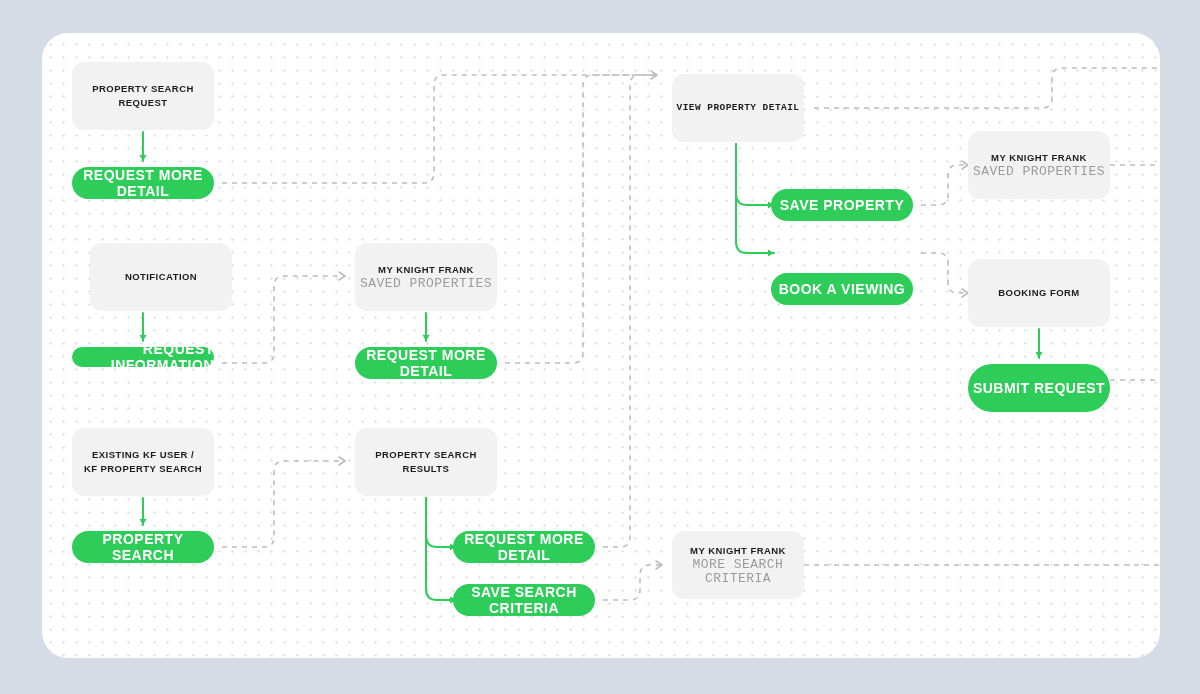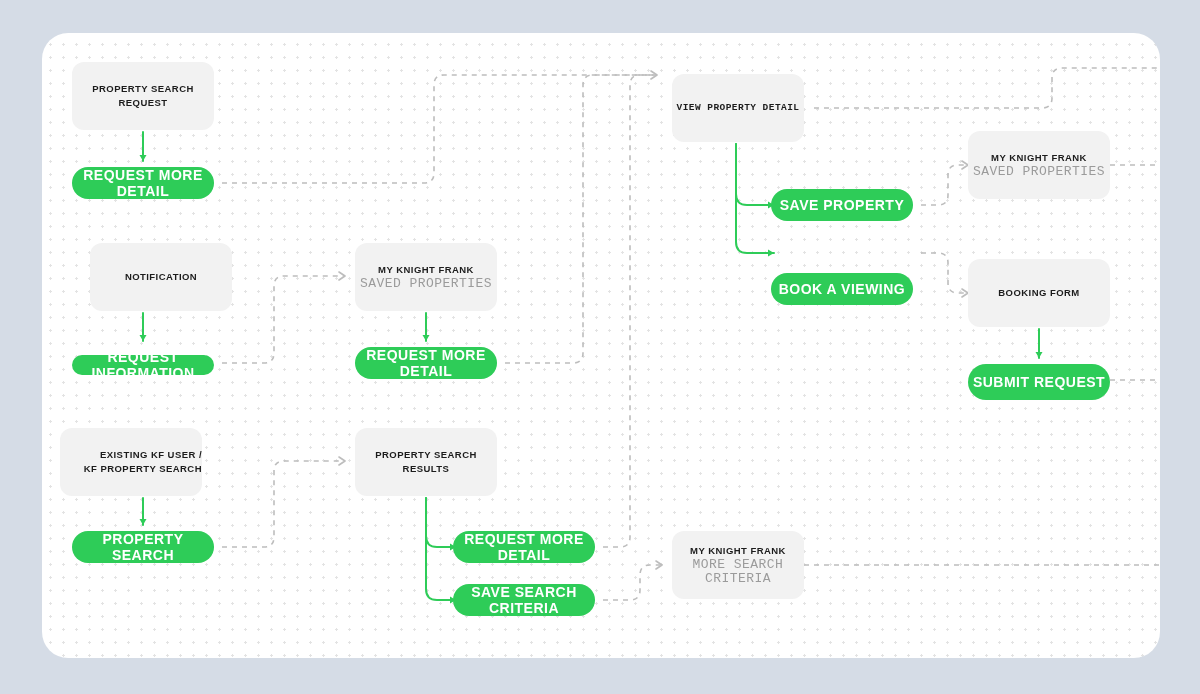--- a/index.html
+++ b/index.html
@@ -117,25 +117,25 @@
     <span class="t1">PROPERTY SEARCH</span>
     <span class="t1">REQUEST</span>
   </div>
   <div class="node pill" style="left:30px;top:134px;width:142px;height:32px;">
     <span>REQUEST MORE DETAIL</span>
   </div>
 
   <div class="node box" style="left:48px;top:210px;width:142px;height:68px;">
     <span class="t1">NOTIFICATION</span>
   </div>
-  <div class="node pill" style="left:30px;top:322px;width:142px;height:20px;">
+  <div class="node pill" style="left:30px;top:314px;width:142px;height:20px;text-align:right;">
     <span>REQUEST INFORMATION</span>
   </div>
 
-  <div class="node box" style="left:18px;top:395px;width:142px;height:68px;align-items:flex-end;">
+  <div class="node box" style="left:30px;top:395px;width:142px;height:68px;">
     <span class="t1">EXISTING KF USER /</span>
     <span class="t1">KF PROPERTY SEARCH</span>
   </div>
   <div class="node pill" style="left:30px;top:498px;width:142px;height:32px;">
     <span>PROPERTY SEARCH</span>
   </div>
 
   <div class="node box" style="left:313px;top:210px;width:142px;height:68px;">
     <span class="t1">MY KNIGHT FRANK</span>
     <span class="t2">SAVED PROPERTIES</span>
@@ -170,17 +170,17 @@
     <span class="t2">MORE SEARCH CRITERIA</span>
   </div>
 
   <div class="node box" style="left:926px;top:98px;width:142px;height:68px;">
     <span class="t1">MY KNIGHT FRANK</span>
     <span class="t2">SAVED PROPERTIES</span>
   </div>
   <div class="node box" style="left:926px;top:226px;width:142px;height:68px;">
     <span class="t1">BOOKING FORM</span>
   </div>
-  <div class="node pill" style="left:926px;top:331px;width:142px;height:36px;">
+  <div class="node pill" style="left:926px;top:331px;width:142px;height:48px;">
     <span>SUBMIT REQUEST</span>
   </div>
 
 </div>
 
 </body></html>

